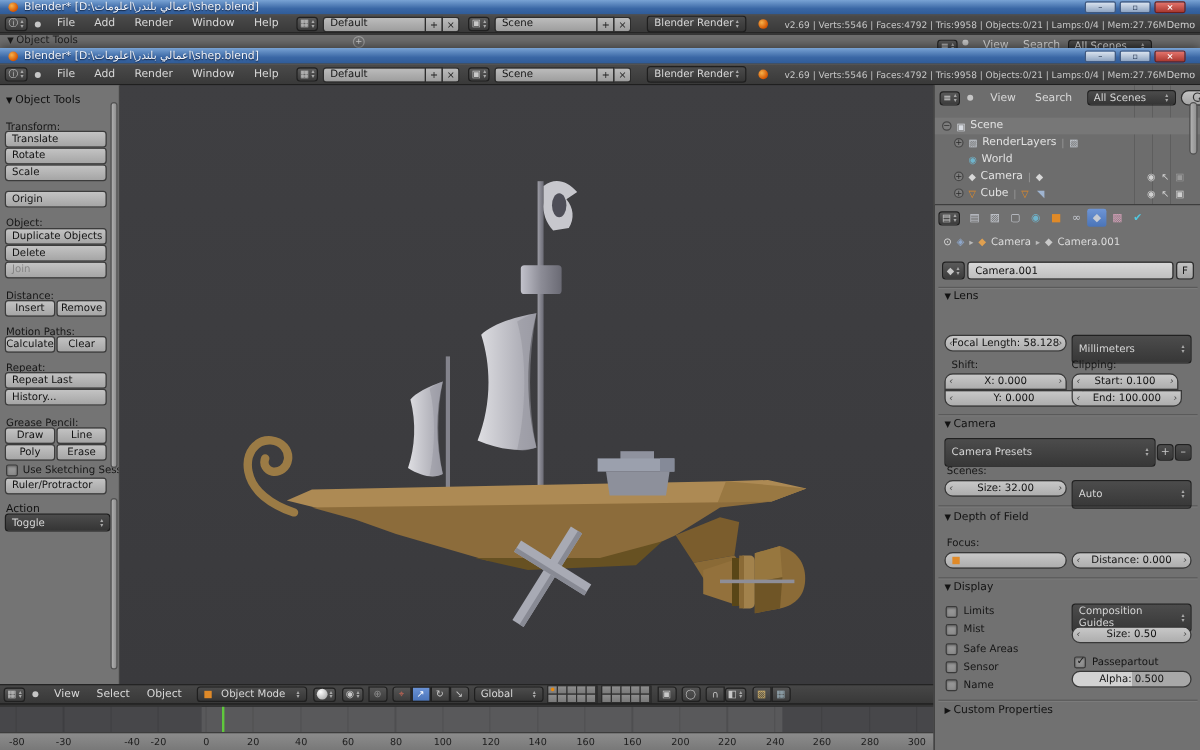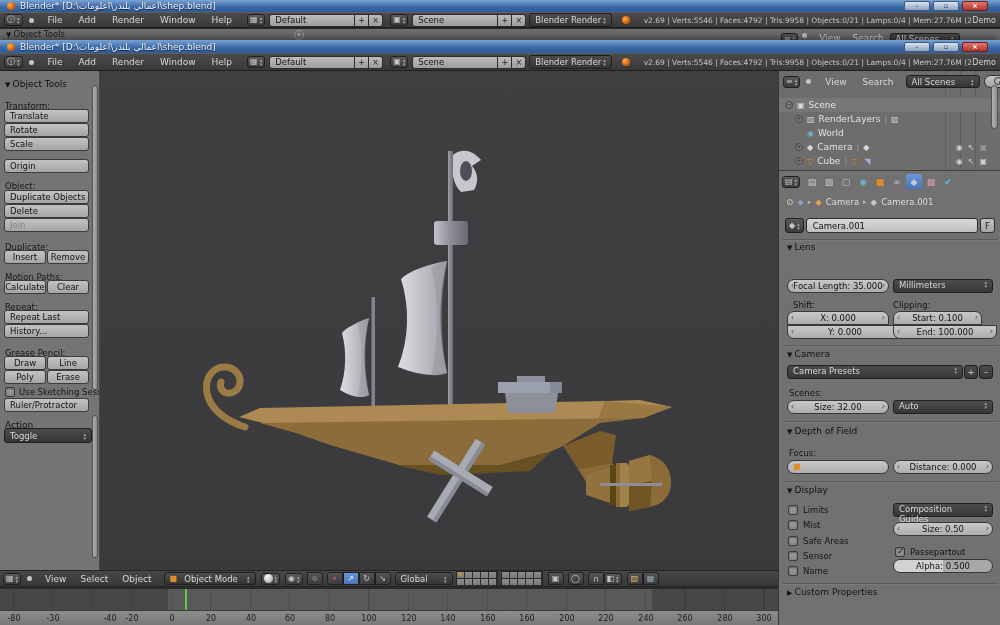--- a/index.html
+++ b/index.html
@@ -39,21 +39,21 @@
 .grp{display:inline-flex;align-items:center;margin-left:6px}
 .field{height:13px;min-width:86px;background:linear-gradient(#bcbcbc,#9d9d9d);border:1px solid #2c2c2c;
   border-radius:3px 0 0 3px;color:#161616;font-size:8.5px;display:inline-flex;align-items:center;padding:0 5px}
 .sq{width:14px;height:13px;background:linear-gradient(#bcbcbc,#9d9d9d);border:1px solid #2c2c2c;border-left:none;
   display:inline-flex;align-items:center;justify-content:center;color:#222;font-size:8px}
 .sq.xbtn{border-radius:0 3px 3px 0}
 .plus::before{content:"+"}
 .xbtn::before{content:"×"}
 .ddark{height:14px;background:linear-gradient(#4c4c4c,#353535);border:1px solid #1f1f1f;border-radius:3px;
   color:#d8d8d8;display:inline-flex;align-items:center;justify-content:space-between;padding:0 5px;font-size:8.5px}
-.mbar .ddark{width:92px;margin-left:3px}
+.mbar .ddark{width:92px;margin-left:13px}
 .stats{flex:1 1 auto;font-size:7.5px;color:#c6c6c6;margin-left:9px;overflow:hidden}
 .build{font-size:8px;margin-right:1px;color:#d0d0d0}
 
 .strip{position:relative;height:12px;background:#6e6e6e;border-top:1px solid #2a2a2a;overflow:hidden;
   font-size:8.5px;color:#1c1c1c}
 .slabel{position:absolute;left:6px;top:0}
 .slabel::before{content:"▼ ";font-size:7px}
 .scircle{position:absolute;left:294px;top:1px;width:10px;height:10px;border:1px solid #9f9f9f;border-radius:50%;
   color:#d0d0d0;font-size:7px;line-height:8px;text-align:center}
 .scircle::before{content:"+"}
@@ -160,22 +160,22 @@
 .seg{flex:1;background:linear-gradient(#4a4a4a,#393939);border:1px solid #222;border-left-width:0;color:#cfcfcf;
   display:flex;align-items:center;justify-content:center;font-size:8.5px}
 .seg:first-child{border-left-width:1px;border-radius:3px 0 0 3px}
 .seg:last-child{border-radius:0 3px 3px 0}
 .seg.active{background:linear-gradient(#6b93d6,#4a74ba);color:#fff}
 .pill{height:14px;background:linear-gradient(#c8c8c8,#adadad);border:1px solid #383838;border-radius:7px;
   color:#131313;display:flex;align-items:center;justify-content:center;font-size:8.5px;position:relative}
 .pill .aL::before{content:"‹";position:absolute;left:3px;top:1px;color:#4d4d4d;font-size:8px}
 .pill .aR::before{content:"›";position:absolute;right:3px;top:1px;color:#4d4d4d;font-size:8px}
 .pill.fill{background:linear-gradient(to right,#d2d2d2 0 50%,#a8a8a8 50% 100%)}
-.pdd{height:14px;background:linear-gradient(#4c4c4c,#373737);border:1px solid #212121;border-radius:3px;
-  color:#d6d6d6;display:flex;justify-content:space-between;padding:0 5px;font-size:8.5px}
+.pdd{height:24px;background:linear-gradient(#4c4c4c,#373737);border:1px solid #212121;border-radius:3px;
+  color:#d6d6d6;display:flex;align-items:center;justify-content:space-between;padding:0 5px;font-size:8.5px}
 .sqd{width:14px;height:14px;background:linear-gradient(#4c4c4c,#373737);border:1px solid #212121;border-radius:3px;
   color:#c8c8c8;display:flex;align-items:center;justify-content:center;font-size:9px;margin-left:1px}
 .plabel{position:absolute;color:#151515}
 .pcheck{position:absolute;display:flex;align-items:center;gap:5px;color:#151515}
 </style>
 </head>
 <body>
 
 <div class="screen">
 
@@ -364,21 +364,21 @@
           <div class="thead">Object Tools</div>
           <div class="tlabel" style="top:30px">Transform:</div>
           <div class="tbtn" style="top:38px">Translate</div>
           <div class="tbtn" style="top:52px">Rotate</div>
           <div class="tbtn" style="top:66px">Scale</div>
           <div class="tbtn" style="top:88px">Origin</div>
           <div class="tlabel" style="top:110px">Object:</div>
           <div class="tbtn" style="top:119px">Duplicate Objects</div>
           <div class="tbtn" style="top:133px">Delete</div>
           <div class="tbtn dis" style="top:147px">Join</div>
-          <div class="tlabel" style="top:171px">Duplicate:</div>
+          <div class="tlabel" style="top:171px">Distance:</div>
           <div class="tbtn half" style="top:179px">Insert</div>
           <div class="tbtn half r" style="top:179px">Remove</div>
           <div class="tlabel" style="top:201px">Motion Paths:</div>
           <div class="tbtn half" style="top:209px">Calculate</div>
           <div class="tbtn half r" style="top:209px">Clear</div>
           <div class="tlabel" style="top:231px">Repeat:</div>
           <div class="tbtn" style="top:239px">Repeat Last</div>
           <div class="tbtn" style="top:253px">History...</div>
           <div class="tlabel" style="top:277px">Grease Pencil:</div>
           <div class="tbtn half" style="top:285px">Draw</div>
@@ -595,21 +595,21 @@
               </span>
             <span class="pname-in">Camera.001</span>
             <span class="fbtn">F</span>
           </div>
 
           <div class="psep" style="top:68px"></div>
           <div class="sech" style="top:71px">Lens</div>
           <div class="prow" style="top:108px;left:8px;width:102px">
             <span class="pill" style="flex:1">
               <i class="aL"></i>
-                <span>Focal Length: 35.000</span>
+                <span>Focal Length: 58.128</span>
                 <i class="aR"></i>
             </span>
           </div>
           <div class="prow" style="top:108px;left:114px;width:100px">
             <span class="pdd" style="flex:1">
               <span>Millimeters</span>
                 <i class="ud"></i>
             </span>
           </div>
           <div class="plabel" style="top:129px;left:14px">Shift:</div>
@@ -628,21 +628,21 @@
                 <i class="aR"></i>
               </span>
             </div>
           <div class="prow" style="top:140px;left:114px;width:89px">
               <span class="pill" style="flex:1;border-radius:7px 7px 0 0">
                 <i class="aL"></i>
                 <span>Start: 0.100</span>
                 <i class="aR"></i>
               </span>
             </div>
-          <div class="prow" style="top:154px;left:114px;width:104px">
+          <div class="prow" style="top:154px;left:114px;width:92px">
               <span class="pill" style="flex:1;border-radius:0 0 7px 7px">
                 <i class="aL"></i>
                 <span>End: 100.000</span>
                 <i class="aR"></i>
               </span>
             </div>
 
           <div class="psep" style="top:174px"></div>
           <div class="sech" style="top:178px">Camera</div>
           <div class="prow" style="top:194px;left:8px;width:206px">

